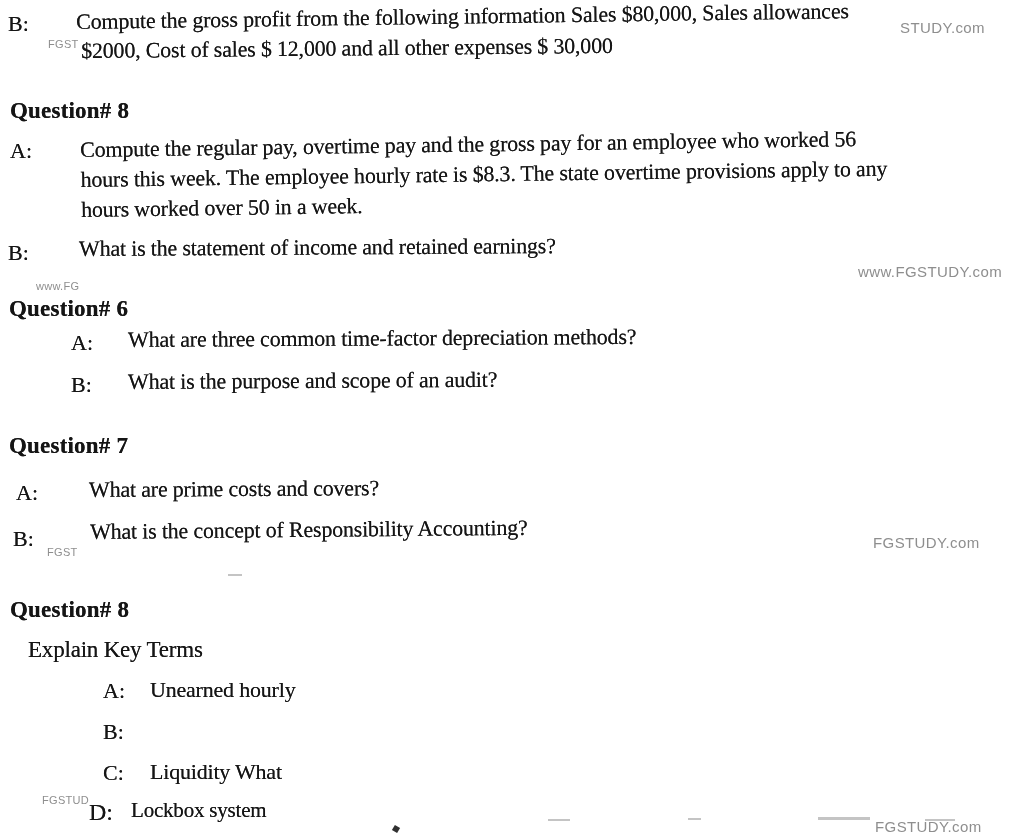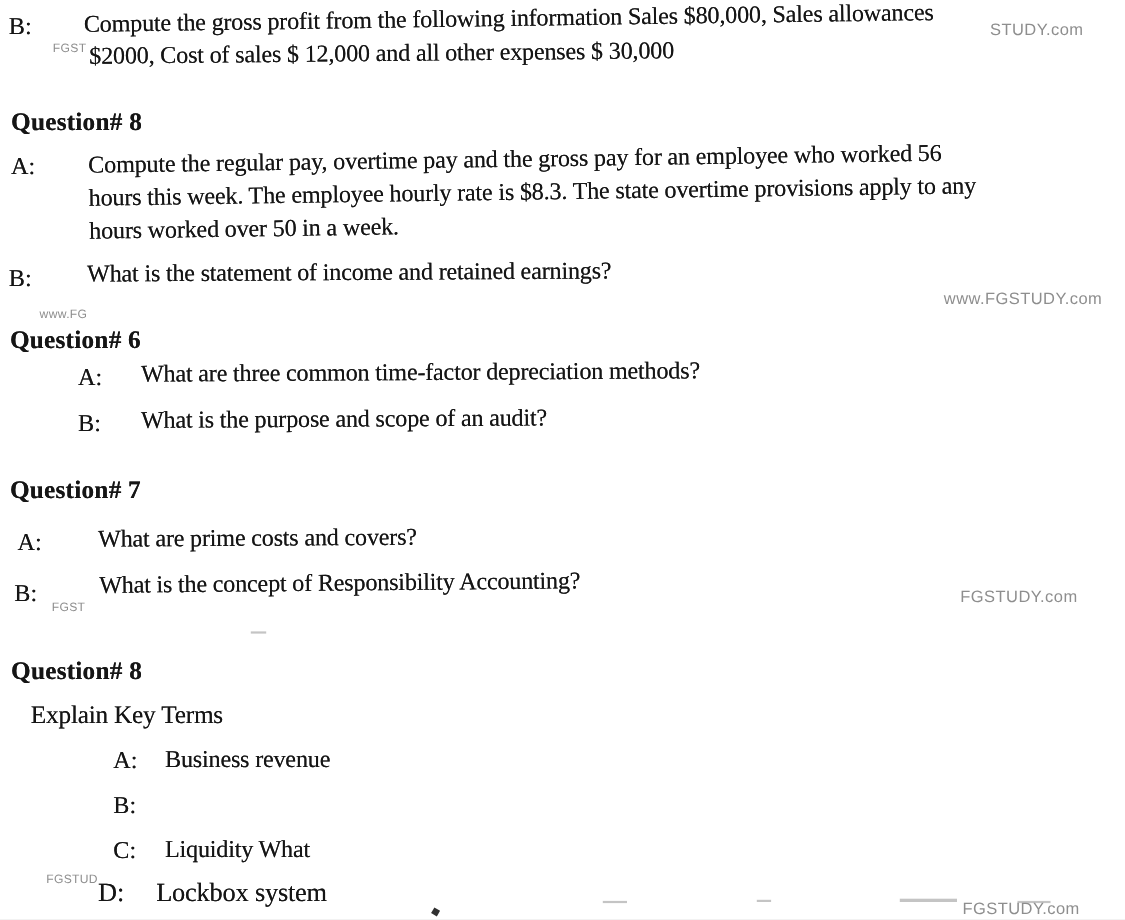--- a/index.html
+++ b/index.html
@@ -63,31 +63,31 @@
 
   <div class="t lbl" style="left:13px;top:527px;">B:</div>
   <div class="t wm wm11" style="left:47px;top:518px;">FGST</div>
   <div class="t body rotB" style="left:90px;top:520px;">What is the concept of Responsibility Accounting?</div>
   <div class="t wm wm15" style="left:873px;top:507px;">FGSTUDY.com</div>
 
   <div class="t head" style="left:10px;top:597px;">Question# 8</div>
   <div class="t body" style="left:28px;top:637px;font-size:23px;">Explain Key Terms</div>
 
   <div class="t lbl" style="left:103px;top:679px;">A:</div>
-  <div class="t body" style="left:150px;top:678px;">Business revenue</div>
+  <div class="t body" style="left:150px;top:678px;">Unearned hourly</div>
 
   <div class="t lbl" style="left:103px;top:720px;">B:</div>
 
   <div class="t lbl" style="left:103px;top:761px;">C:</div>
   <div class="t body" style="left:150px;top:760px;">Liquidity What</div>
 
   <div class="t wm wm11" style="left:42px;top:766px;">FGSTUD</div>
   <div class="t lbl" style="left:89px;top:799px;font-size:24px;">D:</div>
   <div class="t wm wm10" style="left:112px;top:812px;">om</div>
-  <div class="t body" style="left:142px;top:799px;font-size:24px;">Lockbox system</div>
+  <div class="t body" style="left:131px;top:799px;font-size:21px;">Lockbox system</div>
 
   <div class="t wm wm15" style="left:875px;top:791px;">FGSTUDY.com</div>
 
   <div class="art" style="left:228px;top:574px;width:14px;height:2px;"></div>
   <div class="art" style="left:548px;top:819px;width:22px;height:2px;"></div>
   <div class="art" style="left:688px;top:818px;width:13px;height:2px;"></div>
   <div class="art" style="left:818px;top:817px;width:52px;height:3px;"></div>
   <div class="art" style="left:925px;top:819px;width:30px;height:2px;"></div>
   <div class="art dark" style="left:393px;top:826px;width:6px;height:6px;transform:rotate(30deg);"></div>
 

